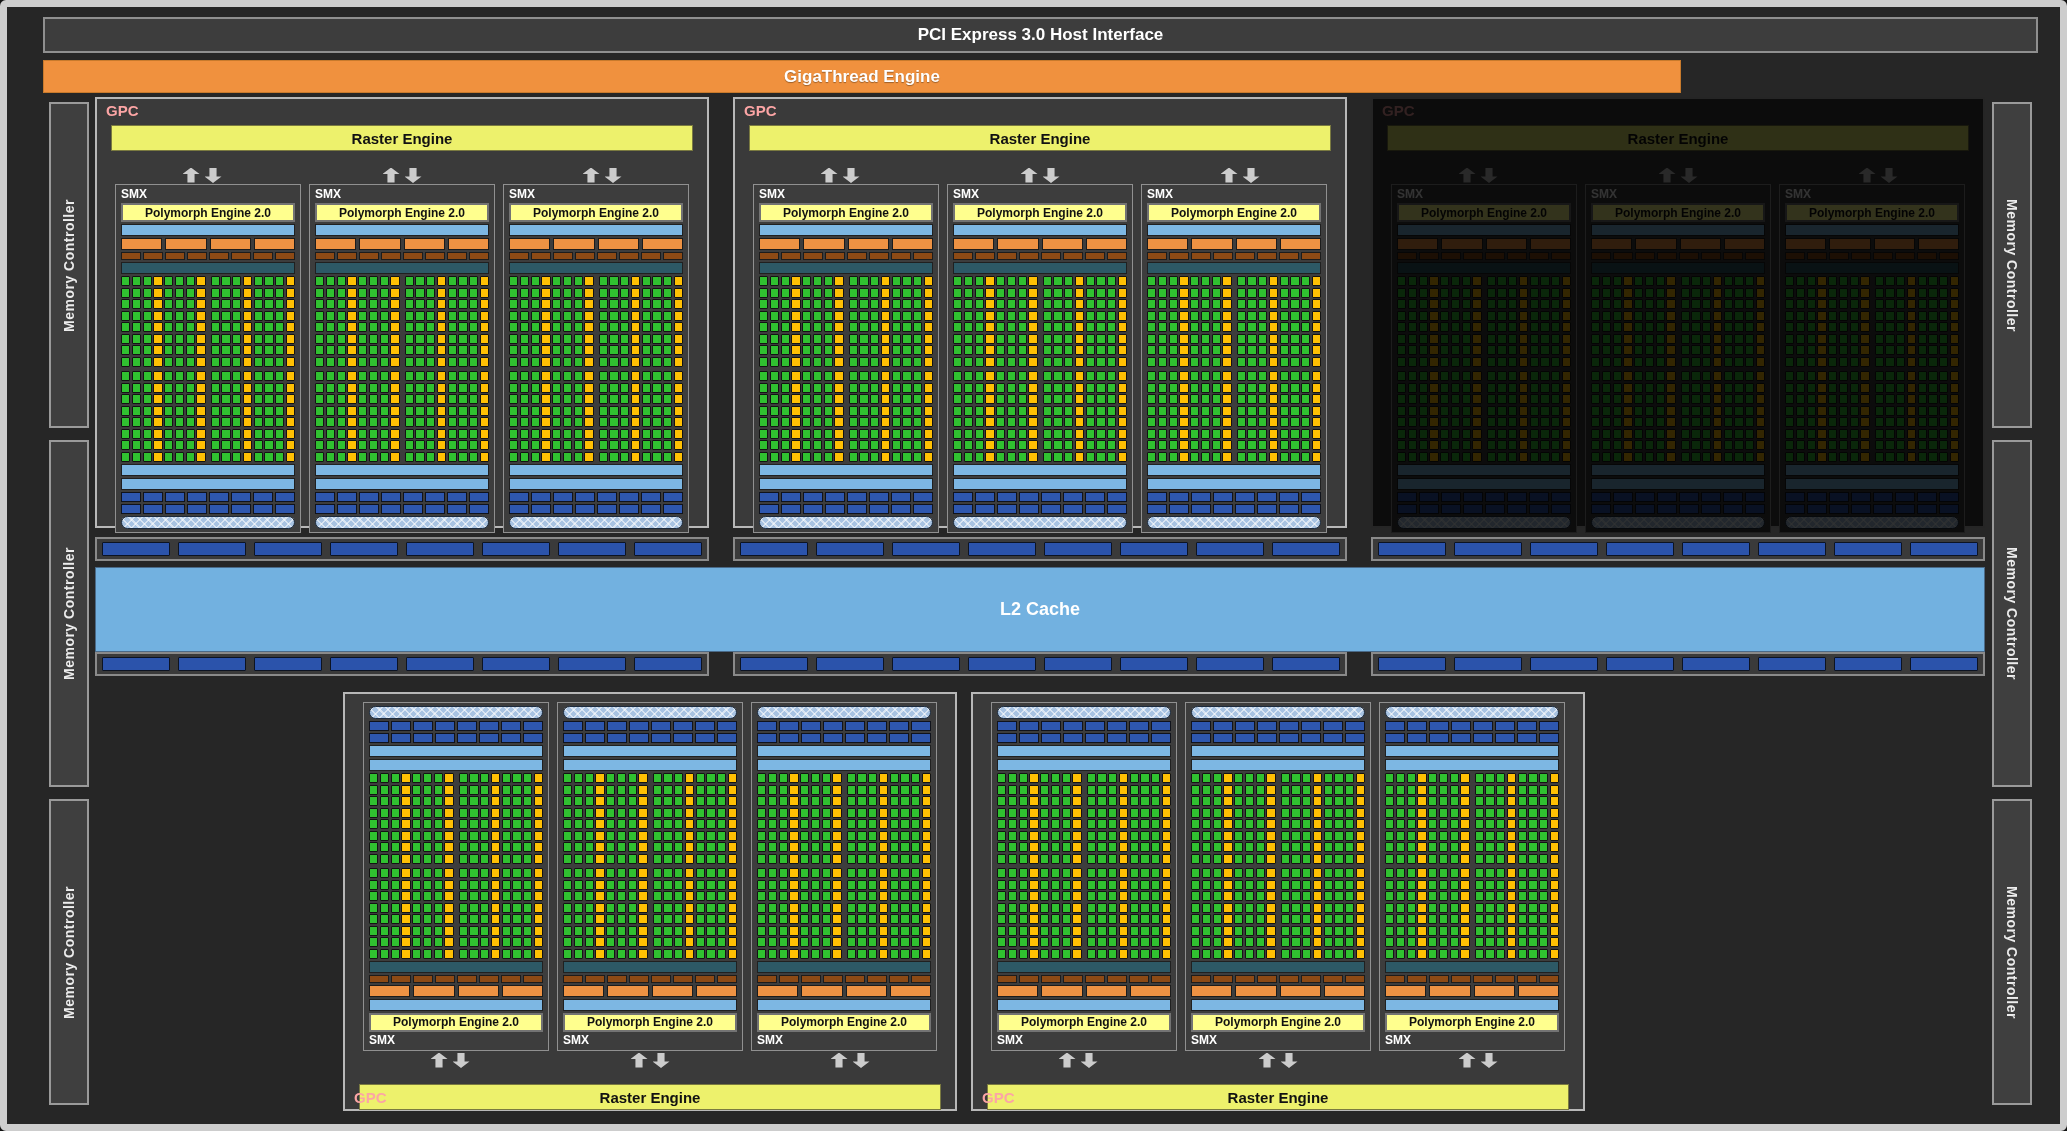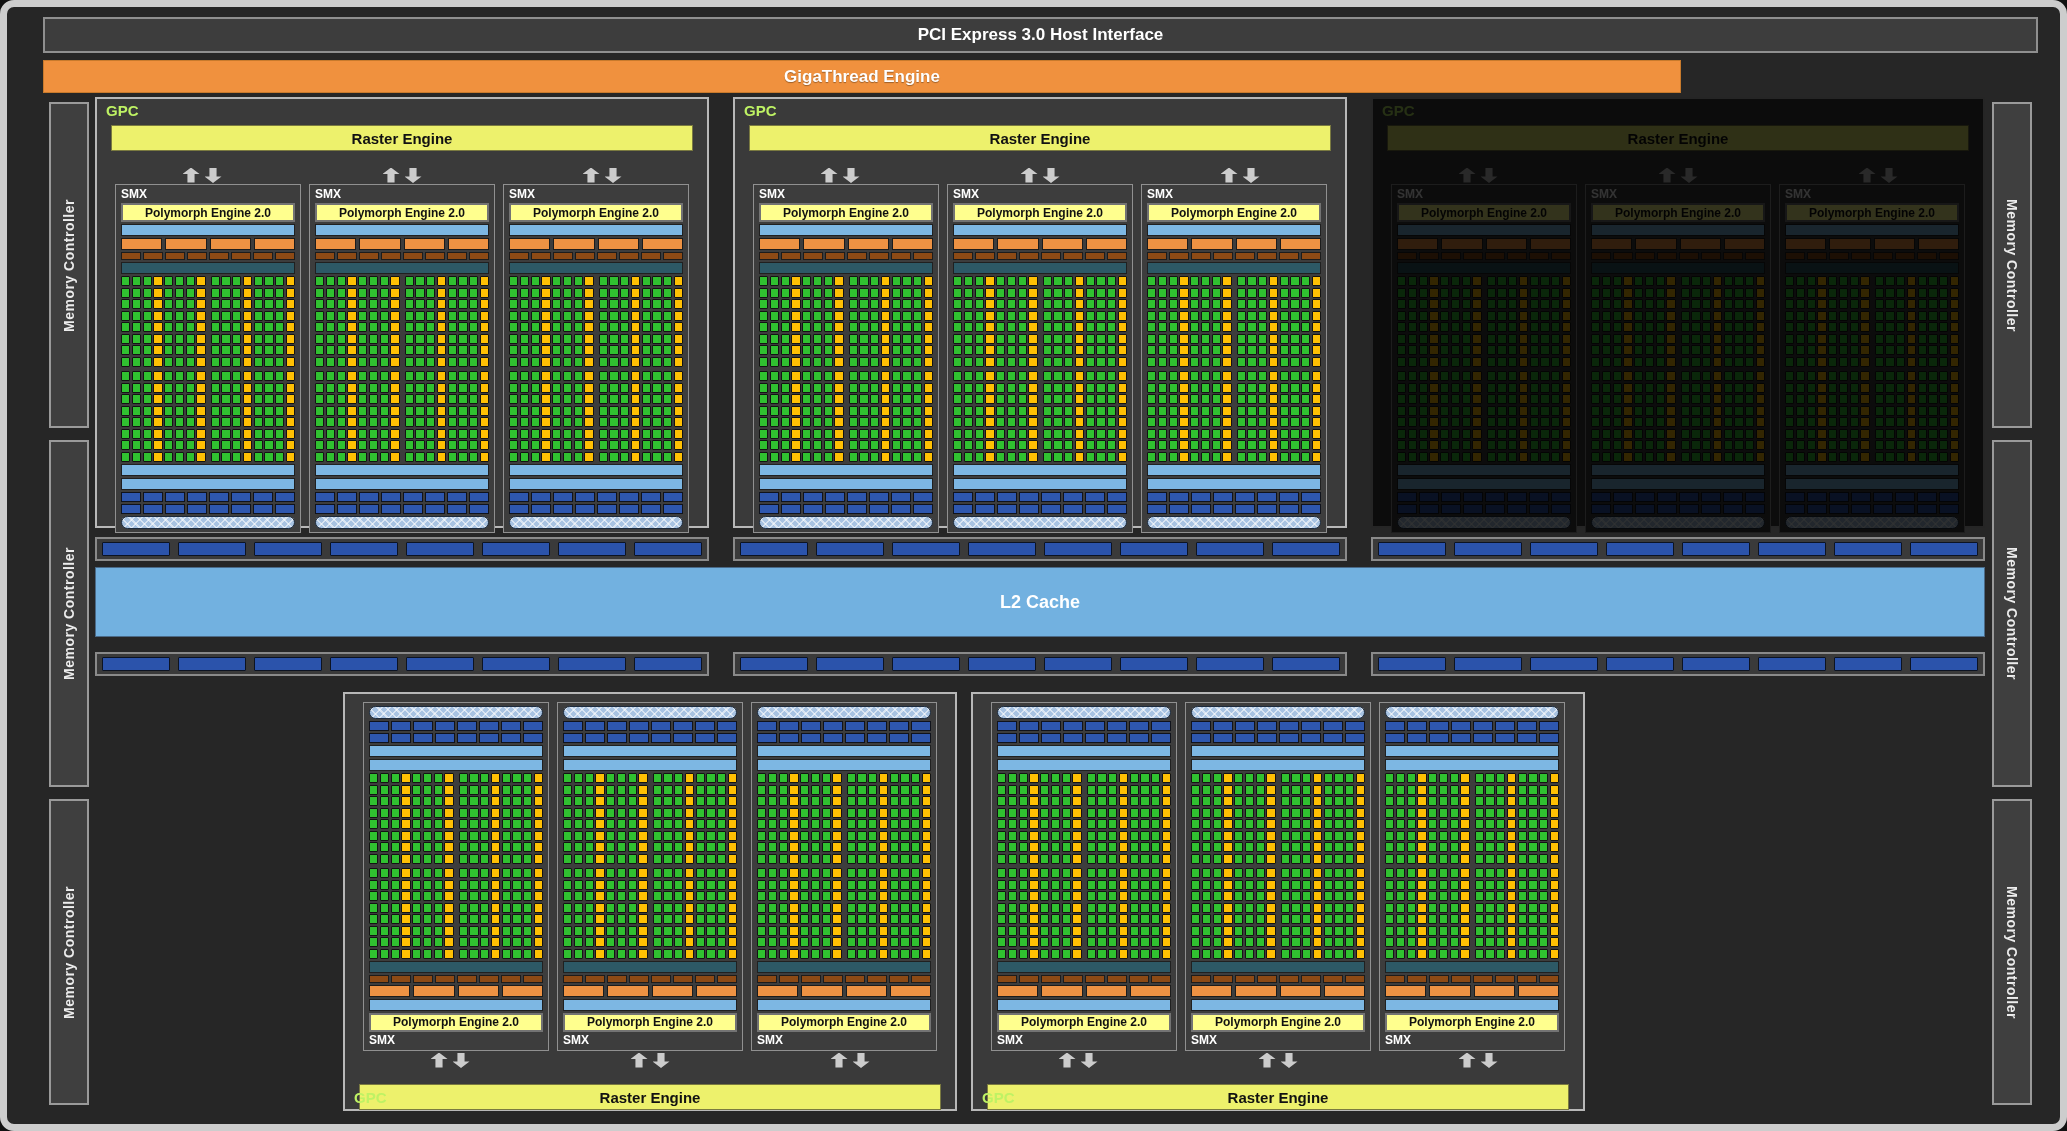--- a/index.html
+++ b/index.html
@@ -1,18 +1,18 @@
 <!DOCTYPE html>
 <html style="--frame: #cdcdcd; --bg: #262626; --panel: #3d3d3d; --panel-border: #8f8f8f; --mc-bg: #3f3f3f; --mc-border: #9a9a9a; --gpc-bg: #3a3a3a; --gpc-border: #b8b8b8; --smx-bg: #3d3d3d; --smx-border: #909090; --strip-border: #8a8a8a; --orange: #f0913e; --raster: #edf16c; --polymorph: #ffff8e; --lightblue: #7db7e3; --seg-orange: #ee9243; --seg-brown: #8d4a15; --teal: #2d5966; --green: #30c130; --core-yellow: #ffc003; --darkblue: #2e57af; --strip-blue: #2b53ab; --pill: #a8c3e2; --l2: #72b1e0; --arrow: #cccccc;"><head>
 <meta charset="utf-8">
 <style>
   html,body{margin:0;padding:0;background:#111;}
   #stage{
     position:relative; width:2067px; height:1131px;
-    background:var(--bg); border:7px solid var(--frame); border-radius:14px;
+    background:var(--bg); border:7px solid var(--frame); border-radius:6px;
     box-sizing:border-box; overflow:hidden;
     font-family:"Liberation Sans", sans-serif;
   }
   .abs{position:absolute; box-sizing:border-box;}
   
   .pci-bar{
     background:var(--panel); border:2px solid var(--panel-border);
     color:#fff; font-weight:bold; font-size:17px;
     display:flex; align-items:center; justify-content:center;
   }
@@ -31,21 +31,21 @@
     color:#ececec; font-weight:bold; font-size:14px; white-space:nowrap;
     writing-mode:vertical-rl; letter-spacing:.5px;
   }
   .mc.left .mc-label{transform:rotate(180deg);}
   
   .gpc{
     background:var(--gpc-bg); border:2px solid var(--gpc-border);
     display:flex; flex-direction:column;
   }
   .gpc.disabled{filter:brightness(0.2);}
-  .gpc-label{position:absolute; color:#bef264; font-weight:bold; font-size:15px;}
+  .gpc-label{position:absolute; color:#fca5a5; font-weight:bold; font-size:15px;}
   .gpc-label.top{top:3px; left:9px;}
   .gpc-label.bottom{bottom:3px; left:9px;}
   .raster{
     height:24px; margin:15px 14px; flex:0 0 auto;
     background:var(--raster); border:1px solid #7a7a40;
     color:#111; font-weight:bold; font-size:15px;
     display:flex; align-items:center; justify-content:center;
   }
   .gpc.top-orient .raster{margin-top:26px;}
   .gpc.bottom-orient .raster{margin-bottom:2px;}
@@ -120,21 +120,21 @@
     </div>
     <div class="mc right abs" style="left: 1985px; top: 95px; width: 40px; height: 326px;">
       <span class="mc-label">Memory Controller</span>
     </div>
     <div class="mc right abs" style="left: 1985px; top: 433px; width: 40px; height: 347px;">
       <span class="mc-label">Memory Controller</span>
     </div>
     <div class="mc right abs" style="left: 1985px; top: 792px; width: 40px; height: 306px;">
       <span class="mc-label">Memory Controller</span>
     </div>
-    <div class="l2 abs" style="left: 88px; top: 560px; width: 1890px; height: 70px;">L2 Cache</div>
+    <div class="l2 abs" style="left: 88px; top: 560px; width: 1890px; height: 85px;">L2 Cache</div>
     <div class="strip abs" style="left: 88px; top: 530px; width: 614px; height: 24px;">
       <div class="block"></div>
       <div class="block"></div>
       <div class="block"></div>
       <div class="block"></div>
       <div class="block"></div>
       <div class="block"></div>
       <div class="block"></div>
       <div class="block"></div>
     </div>

